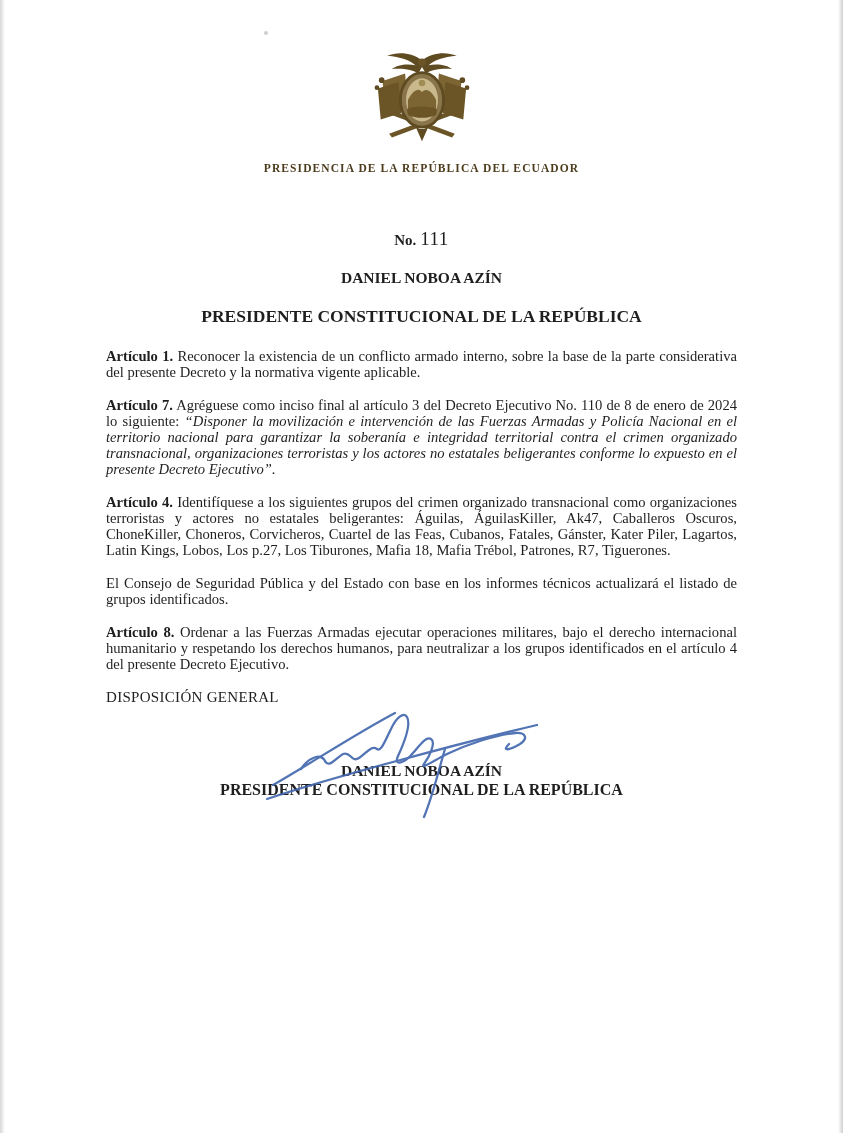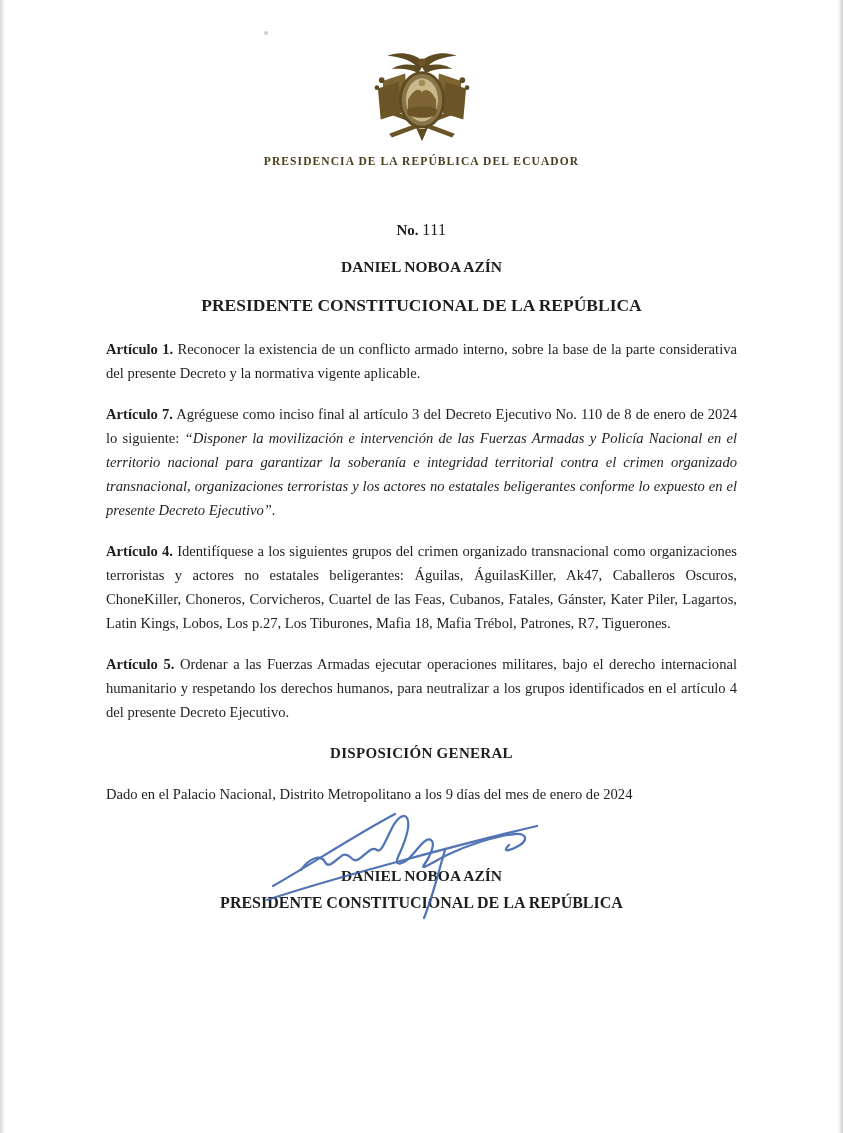--- a/index.html
+++ b/index.html
@@ -16,44 +16,44 @@
   .edge.right{right:0;background:linear-gradient(to left,#cfcfcf,#ededed 60%,#ffffff);}
   .speck{position:absolute;left:264px;top:31px;width:4px;height:4px;border-radius:50%;
     background:#b9b9b9;opacity:.7;}
 
   .page{position:relative;width:100%;height:100%;}
 
   
   .emblem-wrap{padding-top:50px;text-align:center;}
   .emblem-wrap svg{display:inline-block;}
   .letterhead{
-    margin-top:5px;text-align:center;
+    margin-top:12px;text-align:center;
     font-weight:bold;font-size:11.5px;letter-spacing:1.1px;
     color:#4c3b1c;
   }
 
   
   .decree-no{margin-top:54px;text-align:center;font-size:15px;}
   .decree-no .no-label{font-weight:bold;}
-  .decree-no .no-value{font-weight:normal;font-size:16px;letter-spacing:.5px;text-align:center;}
+  .decree-no .no-value{font-weight:normal;font-size:19px;letter-spacing:.5px;text-align:center;}
   .author-name{margin-top:19px;text-align:center;font-weight:bold;font-size:15.5px;}
   .author-title{margin-top:19px;text-align:center;font-weight:bold;font-size:17.5px;}
 
   
   .body-text{
     margin:21px 106px 4px 106px;
     width:631px;
-    font-size:14.6px;line-height:24px;
+    font-size:14.6px;line-height:16px;
     text-align:justify;
   }
   .para{margin:0 0 17px 0;}
   .para b{font-weight:bold;}
   .para .q{font-style:italic;}
   .section-heading{
-    margin:0 0 17px 0;text-align:center;font-weight:bold;font-size:15px;
+    margin:0 0 17px 0;text-align:left;font-weight:normal;font-size:15px;
     letter-spacing:.3px;
   }
   .dado{margin-bottom:0;}
 
   
   .sig-block{position:relative;margin-top:58px;text-align:center;}
   .sig-ink{
     position:absolute;left:50%;top:-56px;
     transform:translateX(-53%);
     pointer-events:none;
@@ -124,31 +124,31 @@
       <b>Artículo 7.</b>
       <span>Agréguese como inciso final al artículo 3 del Decreto Ejecutivo No. 110 de 8 de enero de 2024 lo siguiente:</span>
       <span class="q">“Disponer la movilización e intervención de las Fuerzas Armadas y Policía Nacional en el territorio nacional para garantizar la soberanía e integridad territorial contra el crimen organizado transnacional, organizaciones terroristas y los actores no estatales beligerantes conforme lo expuesto en el presente Decreto Ejecutivo”.</span>
     </p>
 
     <p class="para">
       <b>Artículo 4.</b>
       <span>Identifíquese a los siguientes grupos del crimen organizado transnacional como organizaciones terroristas y actores no estatales beligerantes: Águilas, ÁguilasKiller, Ak47, Caballeros Oscuros, ChoneKiller, Choneros, Corvicheros, Cuartel de las Feas, Cubanos, Fatales, Gánster, Kater Piler, Lagartos, Latin Kings, Lobos, Los p.27, Los Tiburones, Mafia 18, Mafia Trébol, Patrones, R7, Tiguerones.</span>
     </p>
 
+    <p class="para">El Consejo de Seguridad Pública y del Estado con base en los informes técnicos actualizará el listado de grupos identificados.</p>
 
     <p class="para">
-      <b>Artículo 5.</b>
+      <b>Artículo 8.</b>
       <span>Ordenar a las Fuerzas Armadas ejecutar operaciones militares, bajo el derecho internacional humanitario y respetando los derechos humanos, para neutralizar a los grupos identificados en el artículo 4 del presente Decreto Ejecutivo.</span>
     </p>
 
     <div class="section-heading">DISPOSICIÓN GENERAL</div>
 
 
 
-    <p class="para dado">Dado en el Palacio Nacional, Distrito Metropolitano a los 9 días del mes de enero de 2024</p>
 
     <div class="sig-block">
       <svg class="sig-ink" width="300" height="115" viewBox="0 0 300 115" aria-hidden="true">
         <g fill="none" stroke="#4066ad" stroke-width="2.3" stroke-linecap="round" opacity="0.9">
           <path d="M10 78 C42 60 94 26 132 6"></path>
           <path d="M38 62 C46 50 58 46 62 54 C66 62 74 50 80 47 C88 44 88 56 96 51 C104 46 108 38 114 42 C118 45 122 34 128 22 C133 11 141 4 144 10 C148 17 141 36 135 49 C130 60 142 56 150 46 C157 38 163 29 168 32 C173 35 167 49 161 57 C157 63 170 54 184 47 C205 37 232 28 252 26 C262 25 266 31 257 37 C247 43 238 45 246 37"></path>
           <path d="M4 92 C64 72 190 38 274 18"></path>
           <path d="M182 42 C176 62 170 88 161 110"></path>
         </g>
       </svg>

